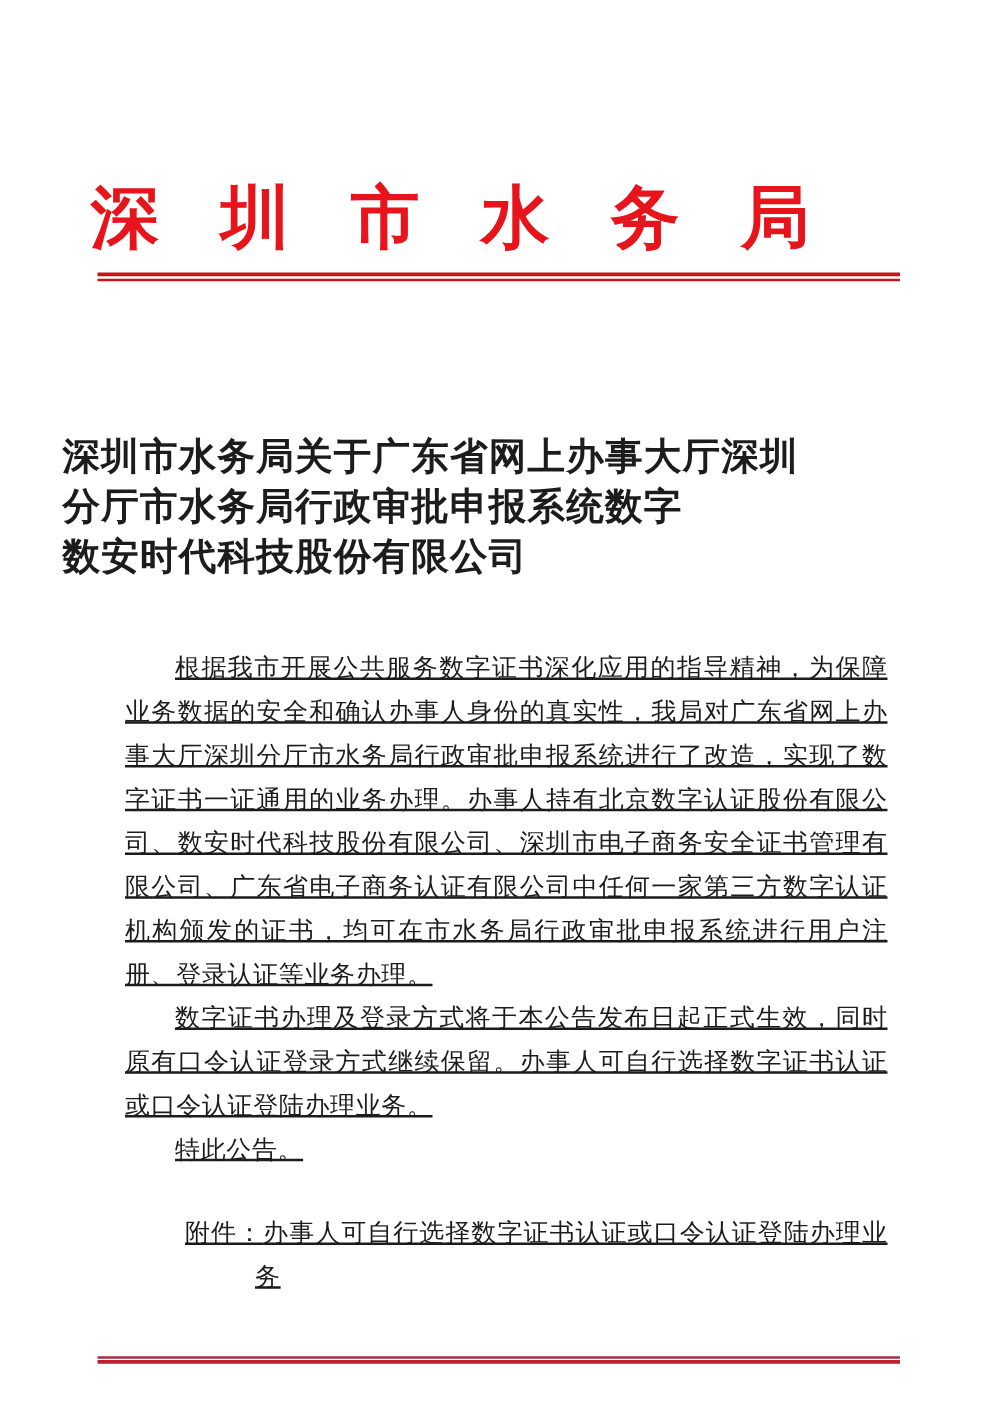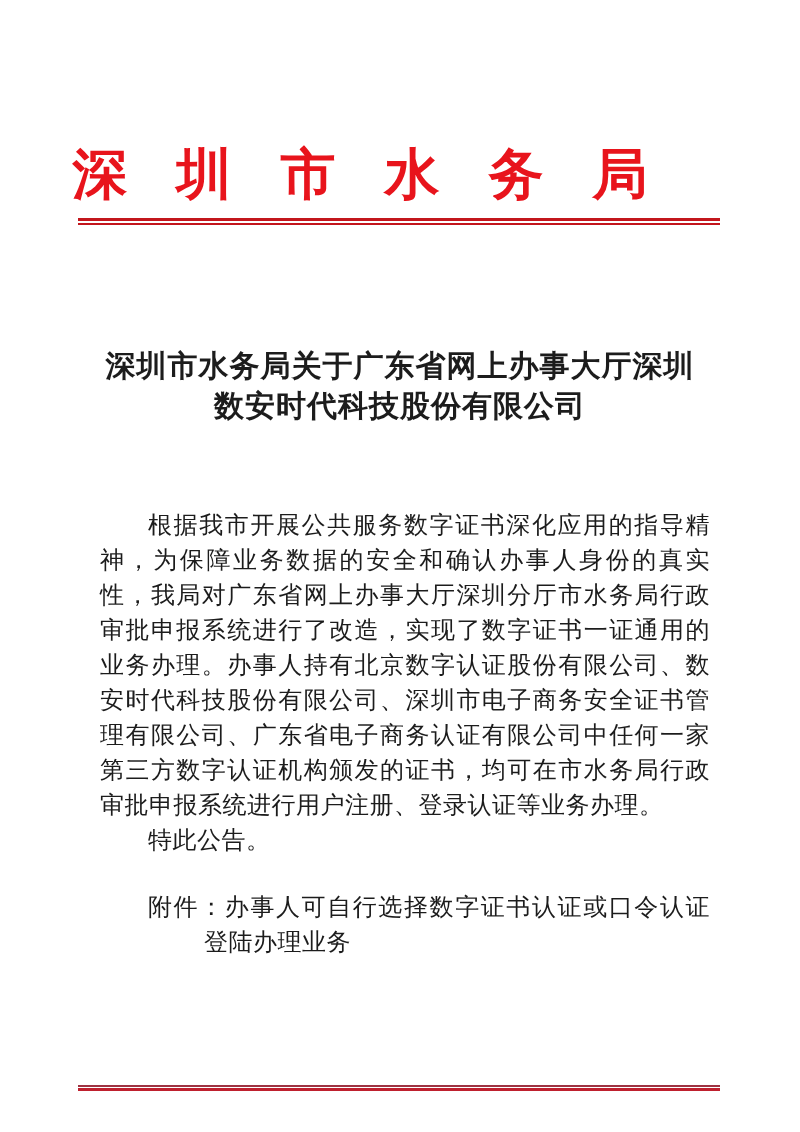--- a/index.html
+++ b/index.html
@@ -47,37 +47,38 @@
     line-height: 30px;
     letter-spacing: 1px;
   }
 
   
   .doc-title {
     position: absolute;
     top: 305px;
     left: 50px;
     width: 700px;
-    text-align: center;
+    text-align: left;
     font-size: 30px;
     font-weight: bold;
     line-height: 40px;
     letter-spacing: 1px;
   }
 
   
   .body-text {
     position: absolute;
-    top: 467px;
+    top: 477px;
     left: 100px;
     width: 610px;
-    font-size: 24px;
+    font-size: 20px;
     line-height: 35px;
     text-align: justify;
     letter-spacing: 0.5px;
+    text-decoration: underline;
   }
   .body-text p.para { margin: 0; text-indent: 2em; }
 
   
   .attachment {
     margin: 32px 0 0 0;
     padding-left: 104px;
     text-indent: -56px;
   }
 
@@ -94,25 +95,27 @@
   <div class="agency">深圳市水务局</div>
 
   <div class="header-rule">
     <div class="rule-thick"></div>
     <div class="rule-thin"></div>
   </div>
 
 
   <div class="doc-title">
     <div class="title-line">深圳市水务局关于广东省网上办事大厅深圳</div>
+    <div class="title-line">分厅市水务局行政审批申报系统数字</div>
     <div class="title-line">数安时代科技股份有限公司</div>
   </div>
 
   <div class="body-text">
     <p class="para">根据我市开展公共服务数字证书深化应用的指导精神，为保障业务数据的安全和确认办事人身份的真实性，我局对广东省网上办事大厅深圳分厅市水务局行政审批申报系统进行了改造，实现了数字证书一证通用的业务办理。办事人持有北京数字认证股份有限公司、数安时代科技股份有限公司、深圳市电子商务安全证书管理有限公司、广东省电子商务认证有限公司中任何一家第三方数字认证机构颁发的证书，均可在市水务局行政审批申报系统进行用户注册、登录认证等业务办理。</p>
+    <p class="para">数字证书办理及登录方式将于本公告发布日起正式生效，同时原有口令认证登录方式继续保留。办事人可自行选择数字证书认证或口令认证登陆办理业务。</p>
     <p class="para">特此公告。</p>
     <p class="attachment"><span>附件：</span><span>办事人可自行选择数字证书认证或口令认证登陆办理业务</span></p>
   </div>
 
   <div class="footer-rule">
     <div class="frule-thin"></div>
     <div class="frule-thick"></div>
   </div>
 
 </div>

